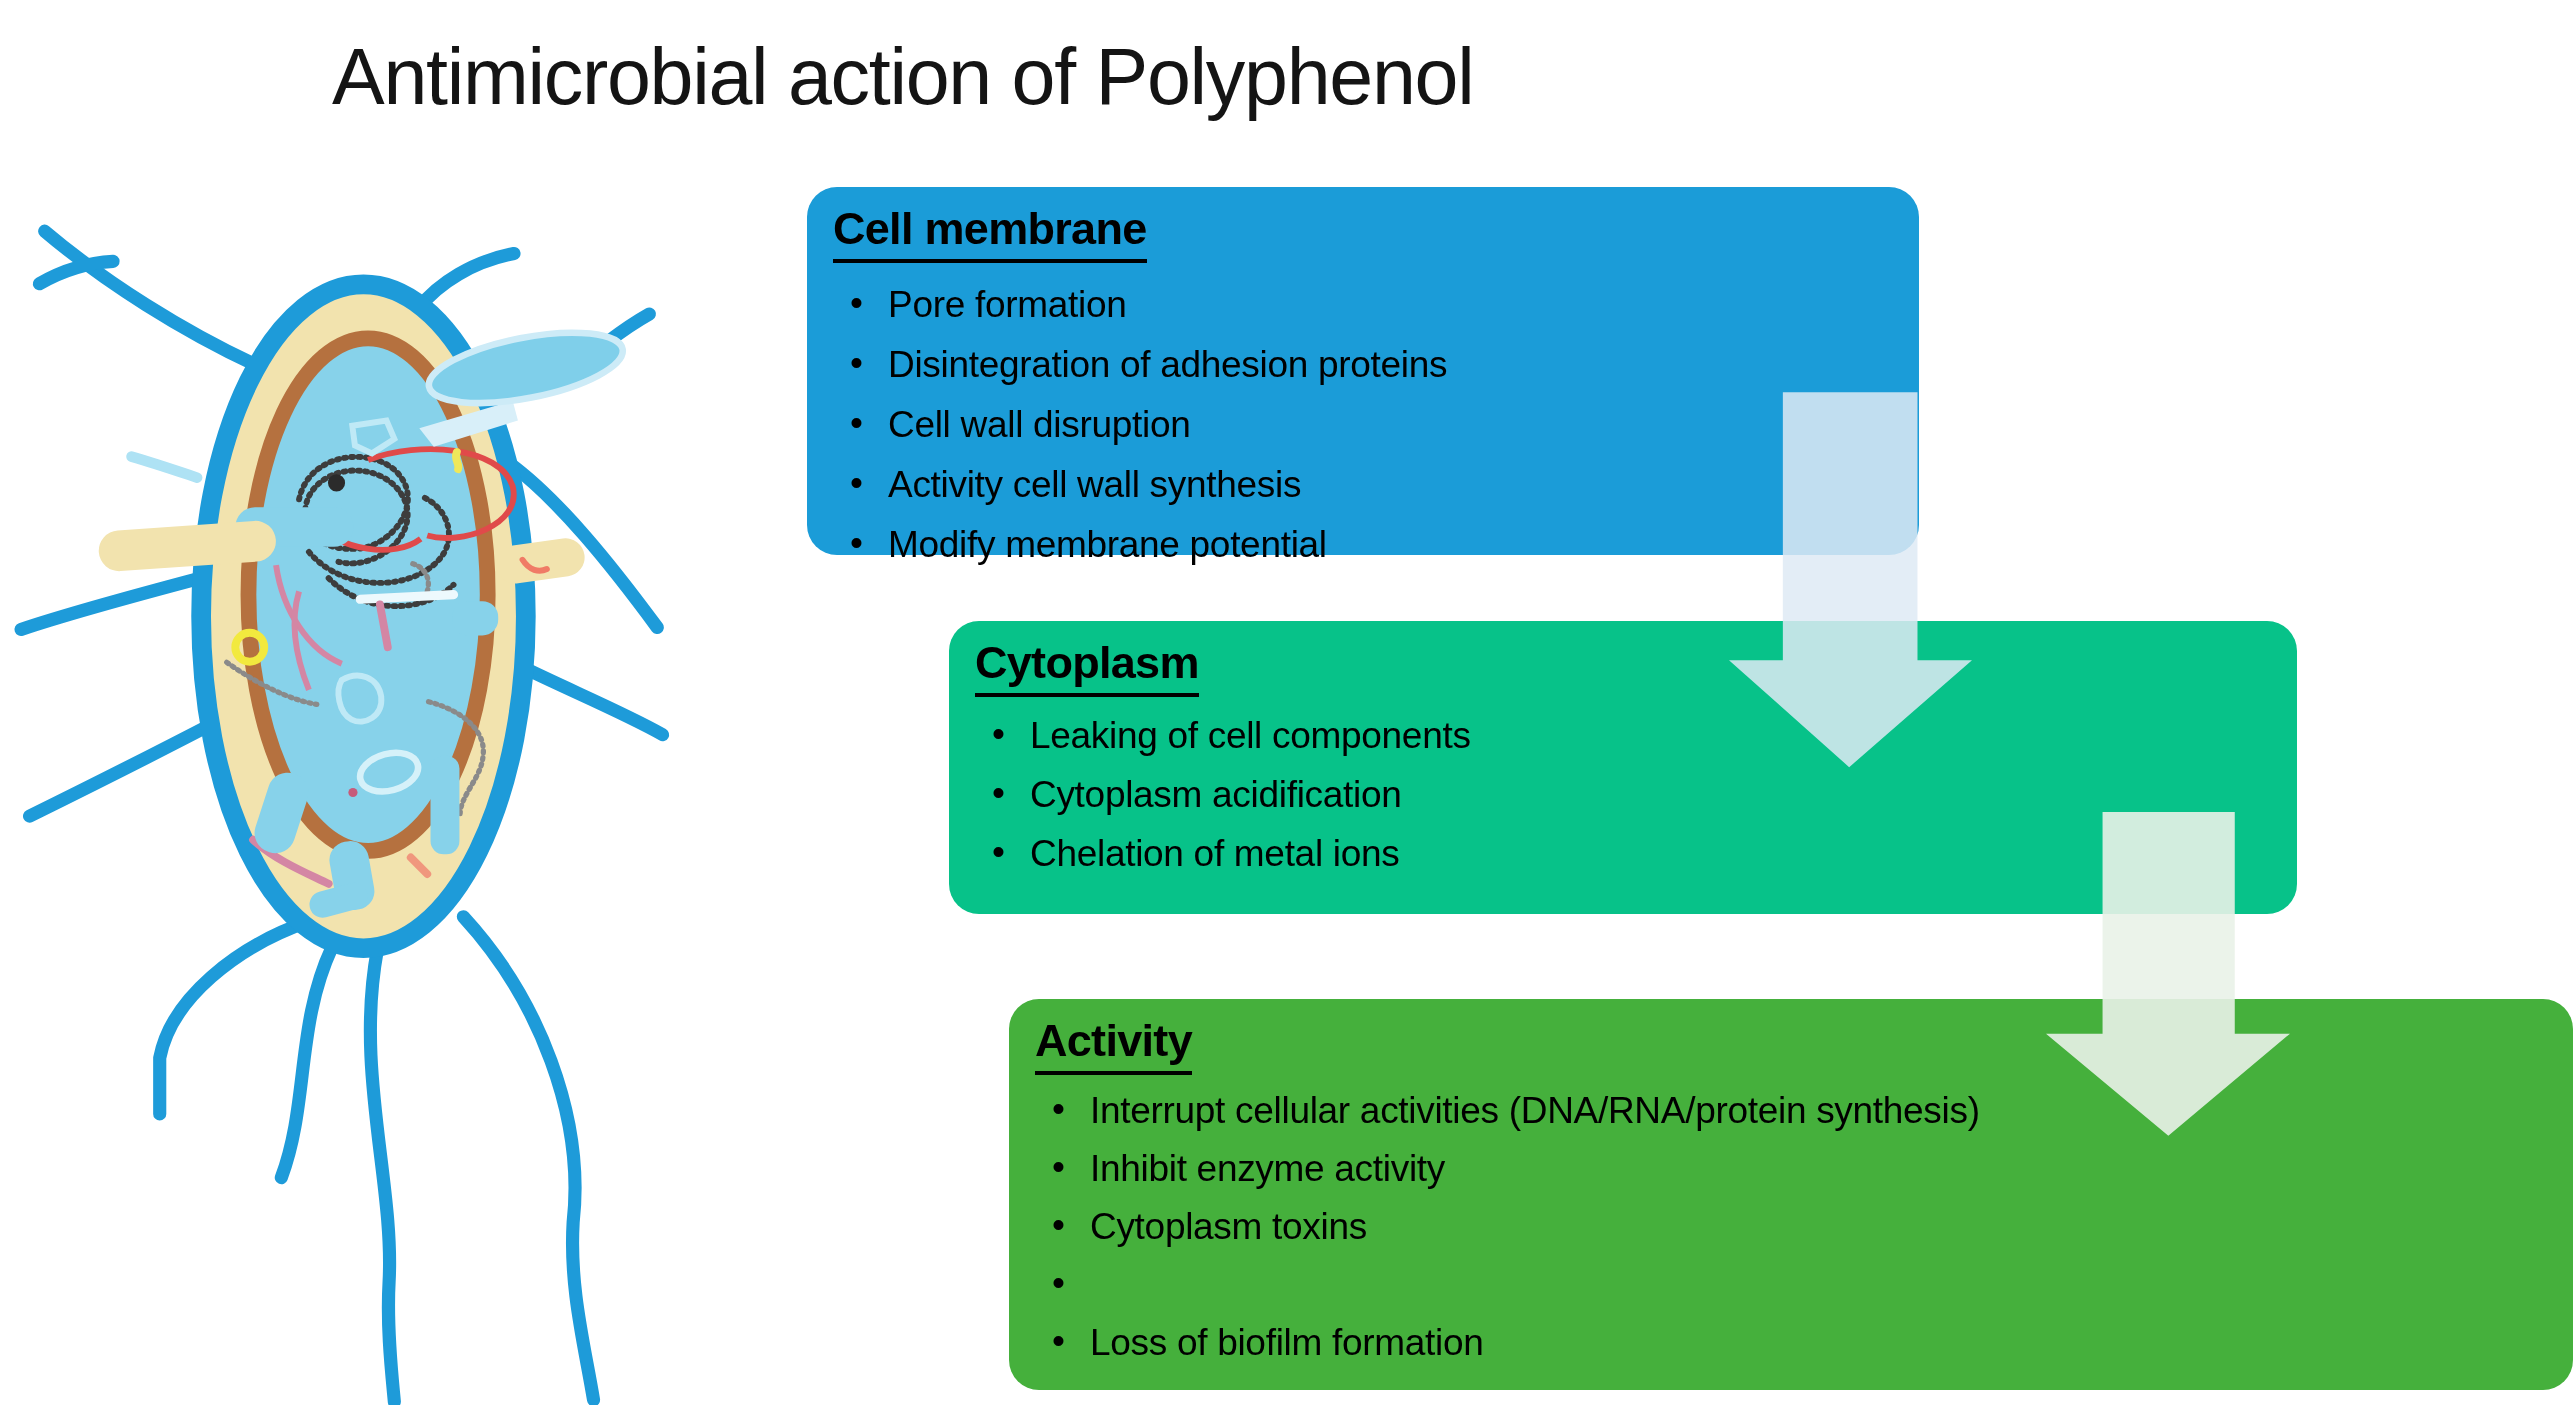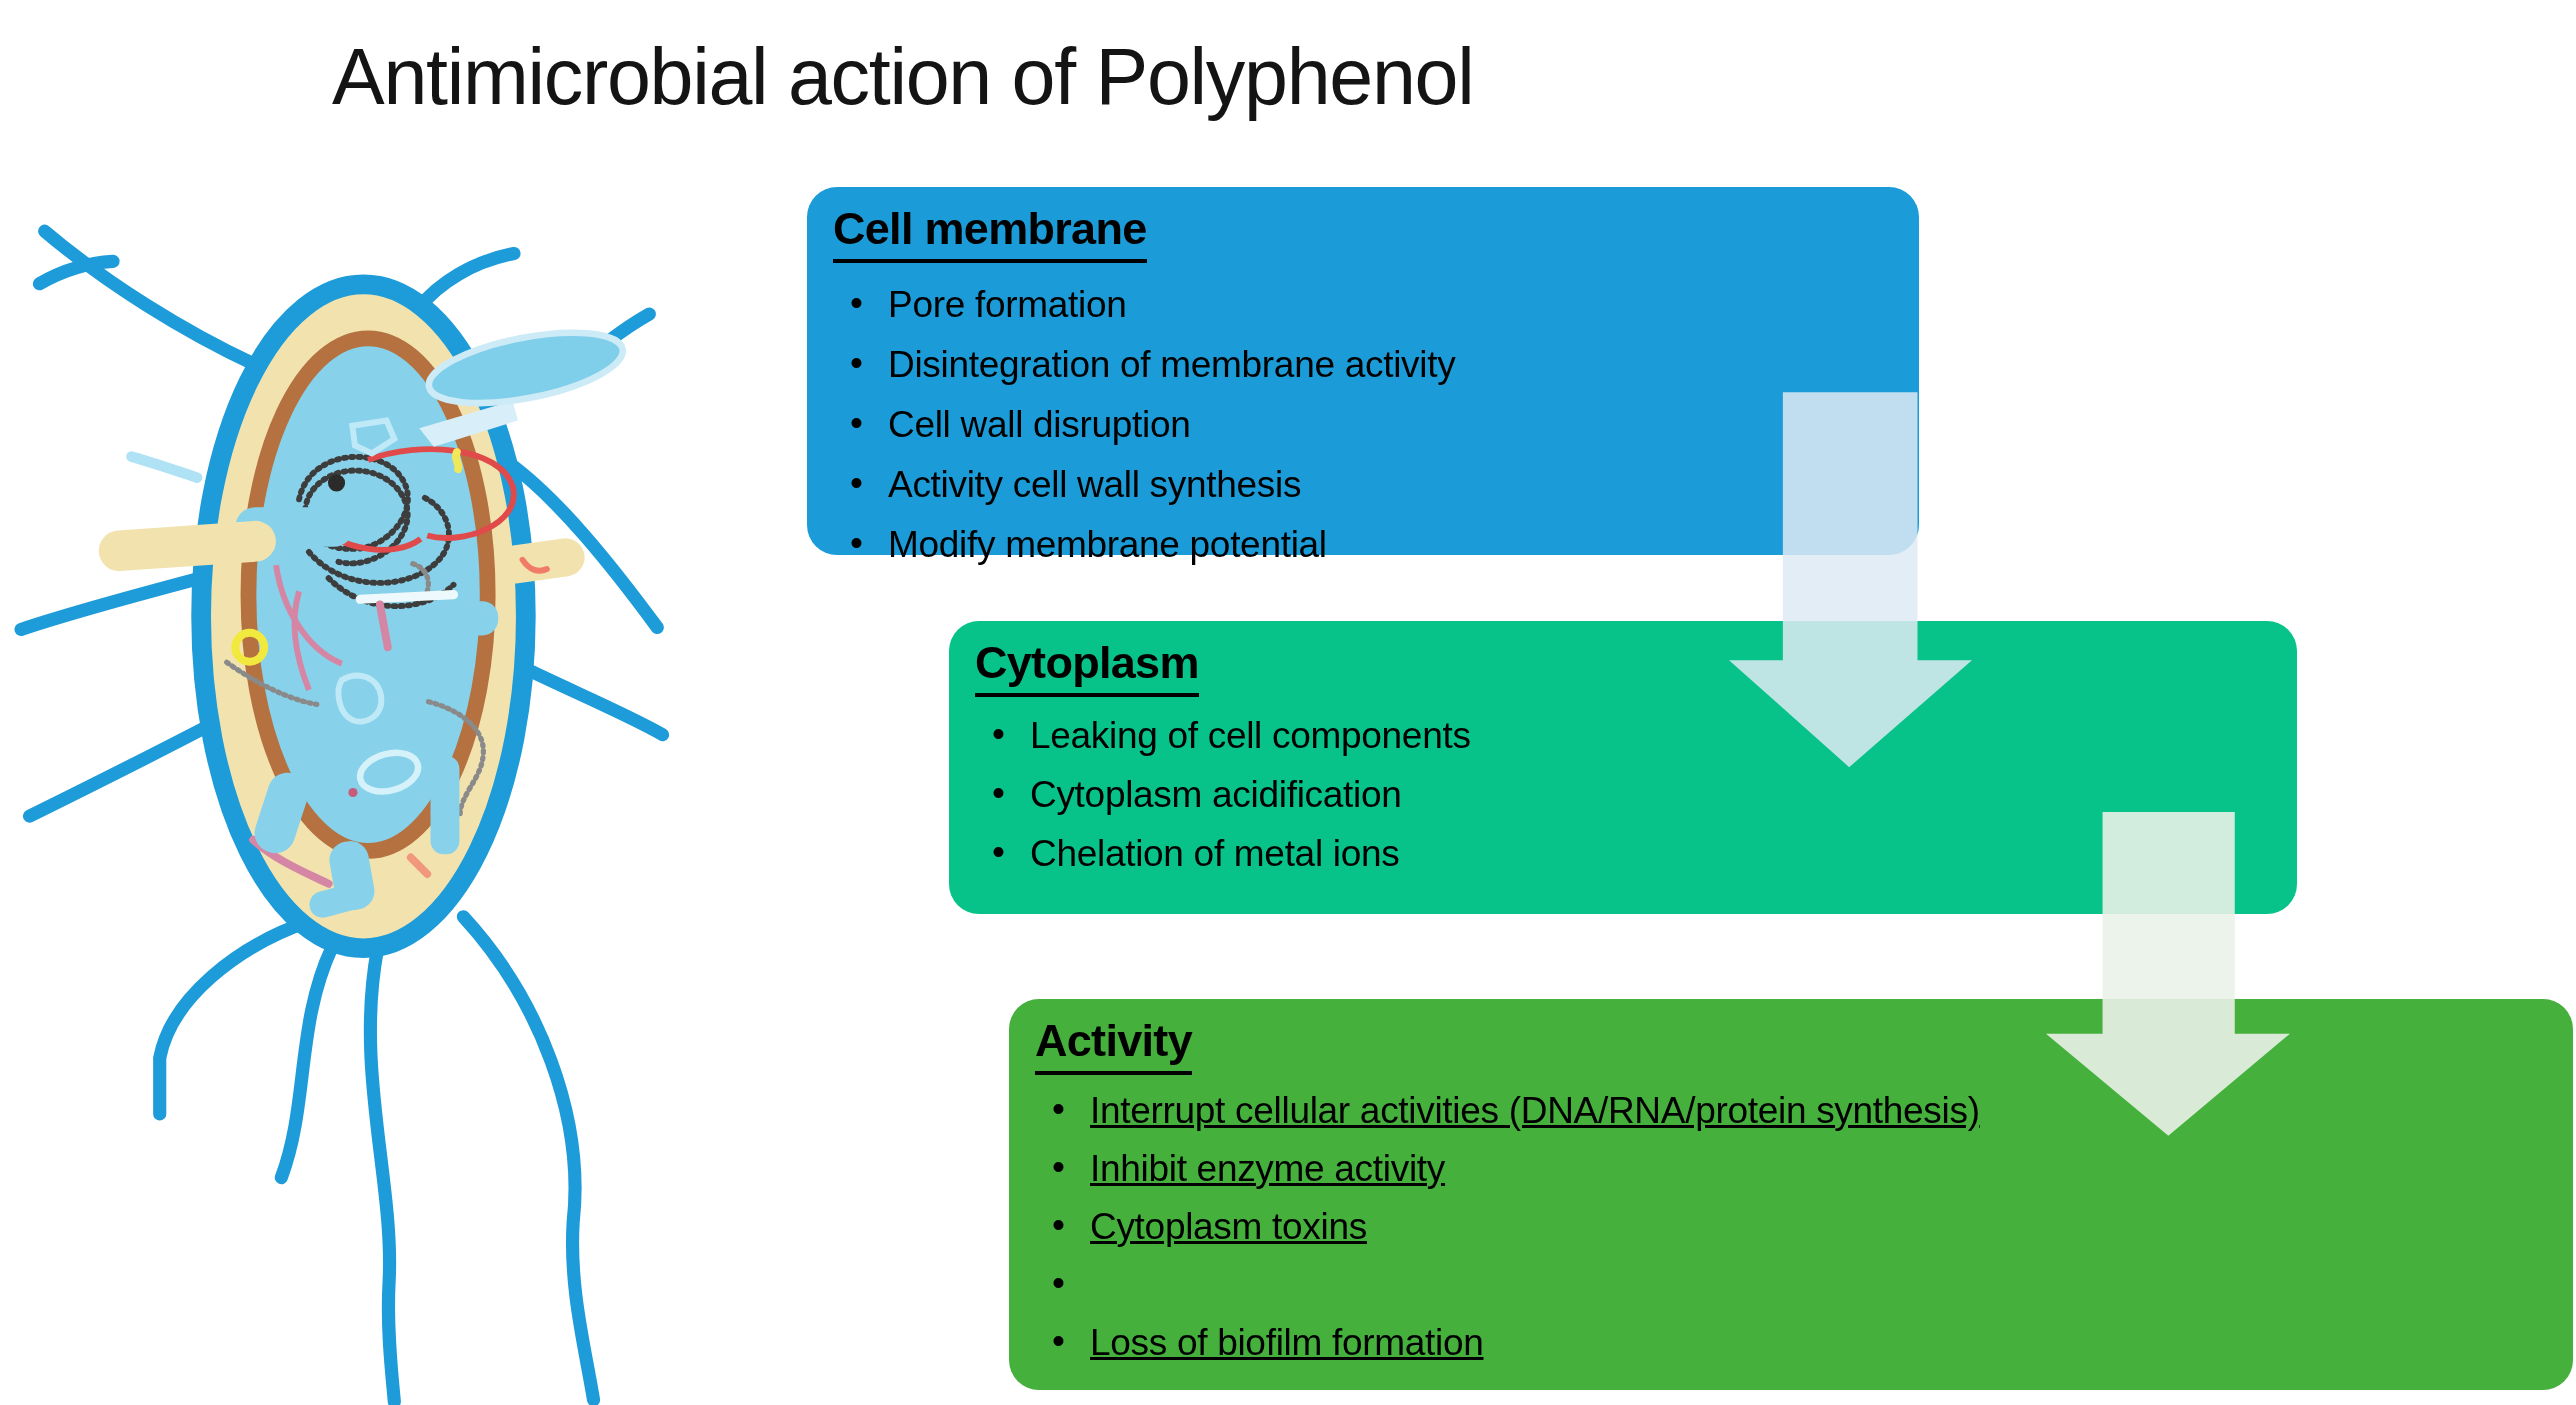--- a/index.html
+++ b/index.html
@@ -8,21 +8,21 @@
     font-family:"Liberation Sans", sans-serif;color:#000;
   }
   .page-title{
     position:absolute;left:332px;top:30px;
     font-size:79px;font-weight:normal;letter-spacing:-1.3px;line-height:1.2;color:#141414;
     white-space:nowrap;
   }
   .box{position:absolute;border-radius:30px;}
   .box-cell{left:807px;top:187px;width:1112px;height:368px;background:#1B9CD8;}
   .box-cyto{left:949px;top:621px;width:1348px;height:293px;background:#07C289;}
-  .box-act {left:1009px;top:999px;width:1564px;height:391px;background:#45B03C;text-decoration:underline;}
+  .box-act {left:1009px;top:999px;width:1564px;height:391px;background:#45B03C;}
   .box .inner{position:relative;z-index:3;padding:16px 26px 0 26px;}
   .box h2{
     margin:0 0 12px 0;display:inline-block;
     font-size:45px;font-weight:bold;letter-spacing:-0.7px;line-height:1.15;
     border-bottom:4.6px solid #000;padding-bottom:4.6px;
   }
   .box-cyto h2{margin-bottom:9.2px;}
   .box-act  h2{margin-bottom:6.6px;}
   ul.bullets{list-style:none;margin:0;padding:0;}
   ul.bullets li{
@@ -115,21 +115,21 @@
 <div class="box box-cell">
   <div class="inner">
     <h2>Cell membrane</h2>
     <ul class="bullets">
       <li>
           <span class="dot">•</span>
           <span>Pore formation</span>
         </li>
       <li>
           <span class="dot">•</span>
-          <span>Disintegration of membrane activity</span>
+          <span>Disintegration of adhesion proteins</span>
         </li>
       <li>
           <span class="dot">•</span>
           <span>Cell wall disruption</span>
         </li>
       <li>
           <span class="dot">•</span>
           <span>Activity cell wall synthesis</span>
         </li>
       <li>

